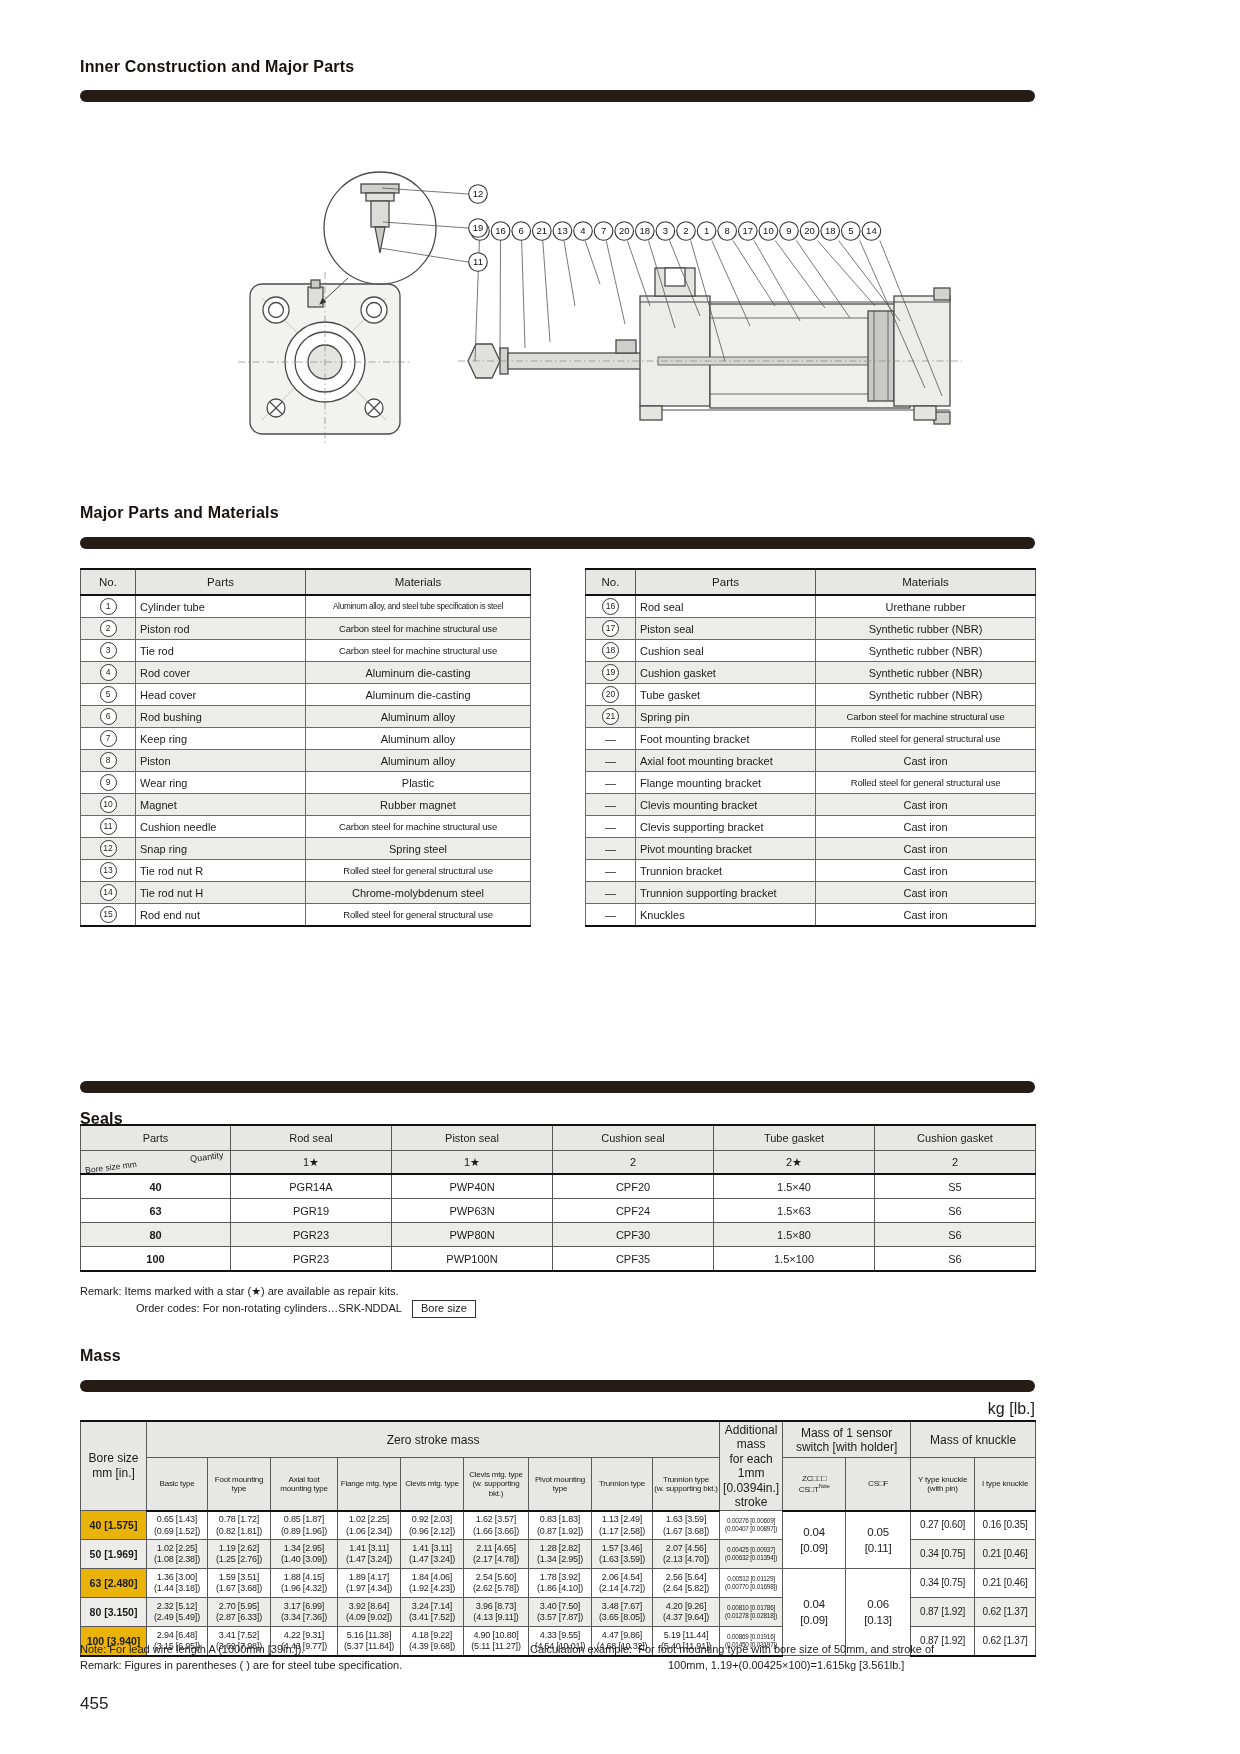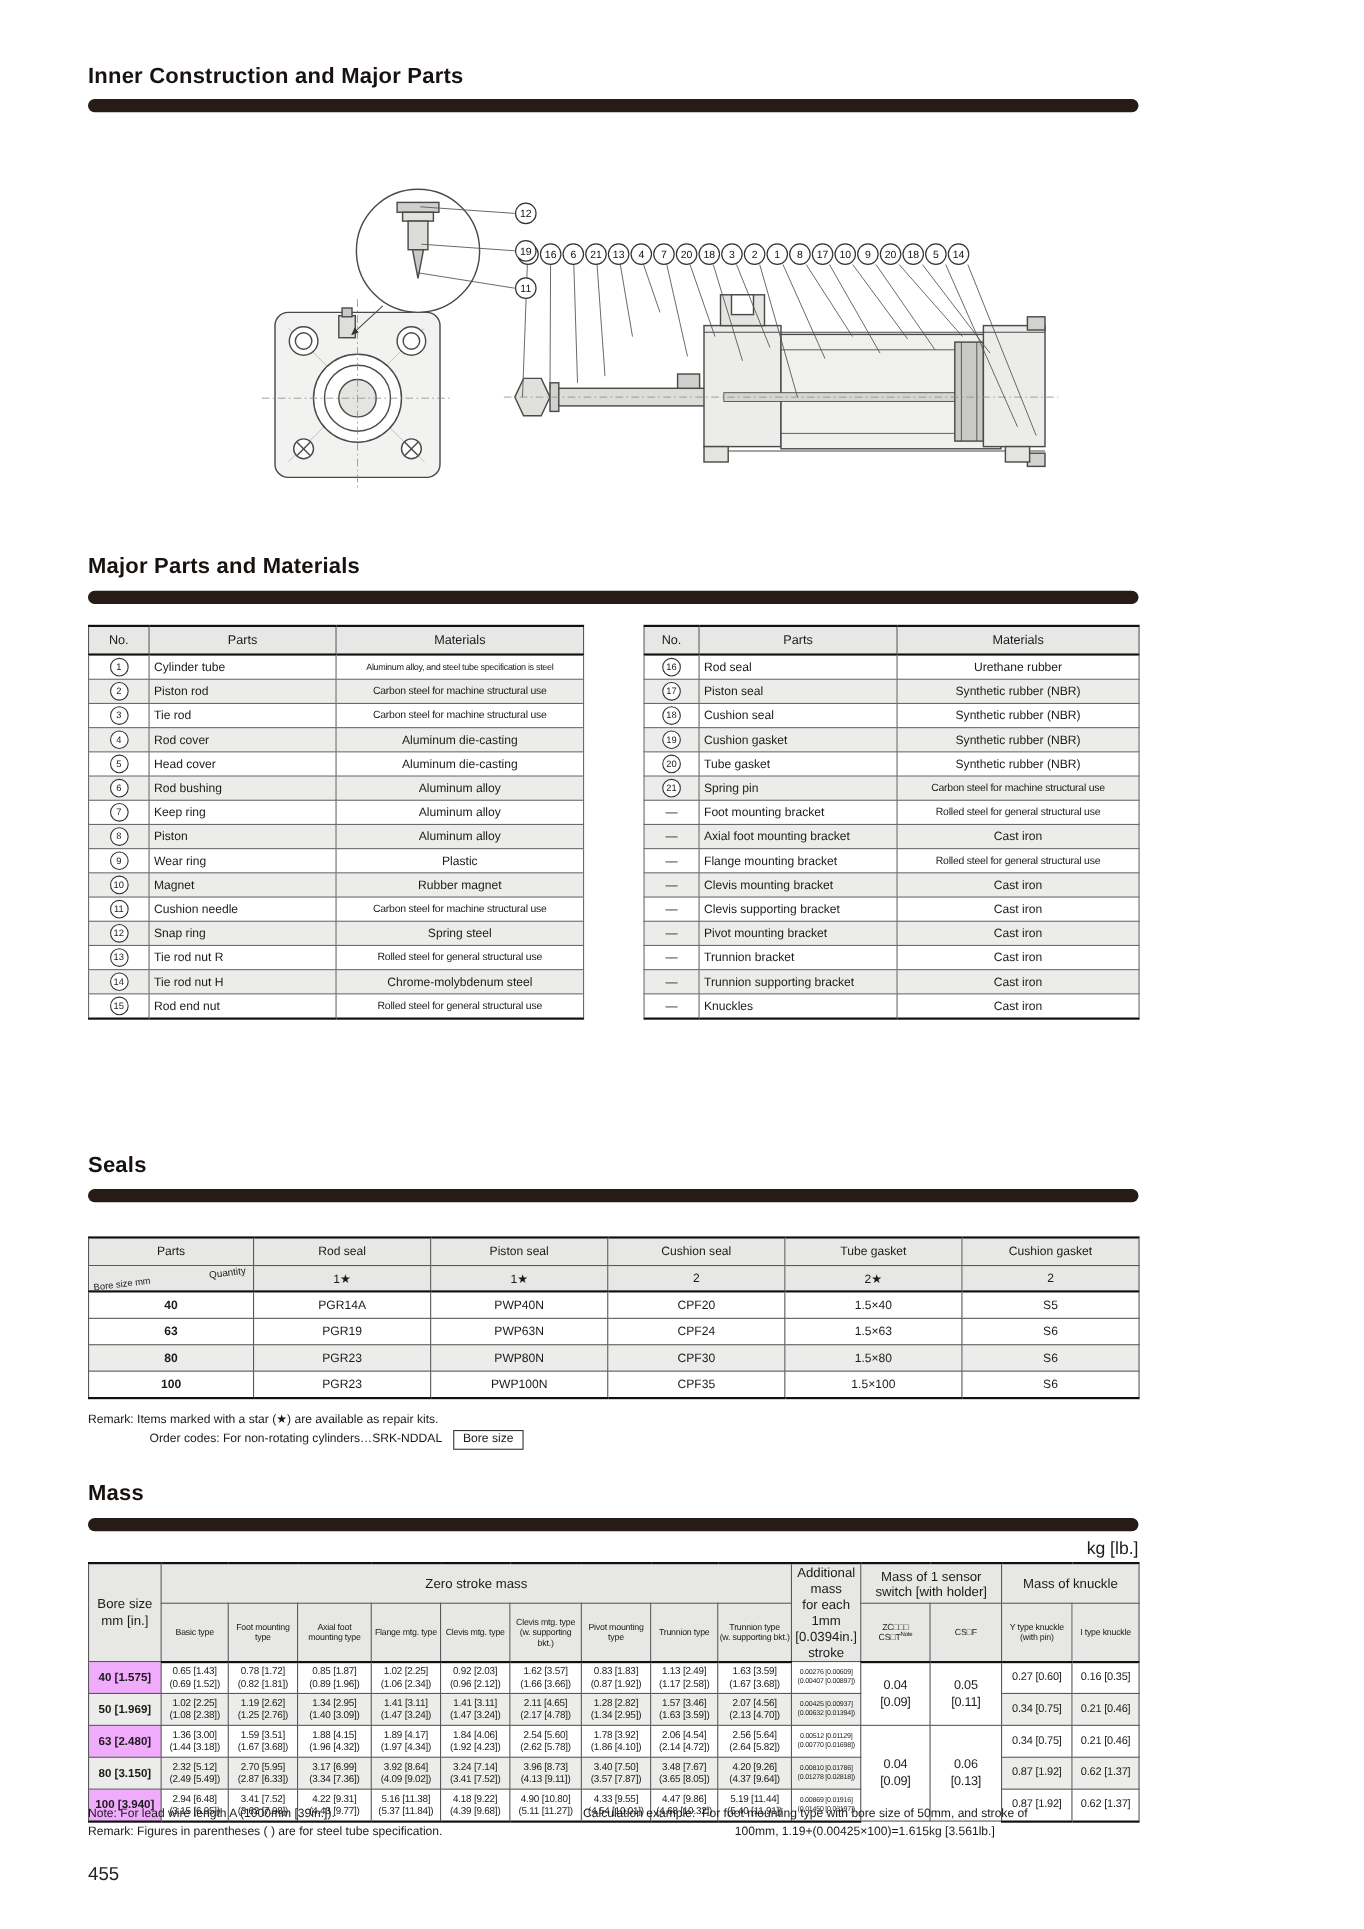--- a/index.html
+++ b/index.html
@@ -1,18 +1,18 @@
 <!DOCTYPE html>
 <html><head>
 <meta charset="utf-8">
 <style>
   html,body{margin:0;padding:0;background:#ffffff;}
   .page{position:relative;width:1240px;height:1754px;background:#fff;
         font-family:"Liberation Sans", sans-serif;color:#1b1b1b;overflow:hidden;}
-  .sec-title{position:absolute;left:80px;font-size:20px;font-weight:bold;color:#17120f;letter-spacing:.2px;}
+  .sec-title{position:absolute;left:80px;font-size:16px;font-weight:bold;color:#17120f;letter-spacing:.2px;}
   .bar{position:absolute;left:80px;width:955px;height:12px;background:#261b16;border-radius:6px;}
   
   table{border-collapse:collapse;table-layout:fixed;}
   th,td{overflow:hidden;}
   
   .ptable{position:absolute;width:450px;font-size:11px;border-radius:16px;}
   .ptable th{background:#e7e7e5;border:1px solid #595959;border-top:2.5px solid #111;
              border-bottom:2px solid #111;font-weight:normal;height:22px;font-size:11.5px;}
   .ptable td{border:1px solid #6a6a6a;height:21px;padding:0 4px;}
   .ptable tr.alt td{background:#ececea;}
@@ -42,21 +42,21 @@
   .mtable thead th{background:#e7e7e5;font-weight:normal;}
   .mtable thead tr.h1 th{border-top:2.5px solid #111;height:22px;font-size:12px;}
   .mtable thead tr.h2 th{height:42px;font-size:8px;line-height:1.15;border-bottom:2px solid #111;letter-spacing:-.2px;}
   .mtable th.boreh{font-size:12px;line-height:1.3;}
   .mtable th.addh{font-size:8px;line-height:1.2;}
   .mtable th.sensh{font-size:9px;}
   .mtable th.knuckh{font-size:12px;}
   .mtable th.zch{font-size:9.5px;}  .mtable th.zch sup{font-size:5.5px;}
   .mtable th.csfh{font-size:11px;}
   .mtable tbody tr{height:29px;}
-  .mtable tbody th.bore{font-weight:bold;font-size:10.5px;background:#f0abfc;}
+  .mtable tbody th.bore{font-weight:bold;font-size:10.5px;background:#eab308;}
   .mtable tbody td{font-size:9px;line-height:1.25;letter-spacing:-.2px;}
   .mtable tbody td.add{font-size:6.4px;letter-spacing:-.2px;}
   .mtable tbody td.sens{font-size:11.5px;line-height:1.4;background:#fff;}
   .mtable tbody td.kn{font-size:10px;}
   .mtable tbody tr.alt th.bore,.mtable tbody tr.alt td:not(.sens){background:#ececea;}
   .mtable tbody tr:last-child td,.mtable tbody tr:last-child th{border-bottom:2.5px solid #111;}
   
   .note{position:absolute;font-size:11px;line-height:1.45;}
   .orderbox{display:inline-block;border:1px solid #333;padding:0 8px;margin-left:10px;}
   .kg{position:absolute;font-size:16px;}
@@ -434,21 +434,21 @@
           <td class="mat">Cast iron</td>
         </tr>
         <tr>
           <td class="cno">—</td>
           <td>Knuckles</td>
           <td class="mat">Cast iron</td>
         </tr>
       </tbody>
   </table>
 
-  <div class="sec-title" style="top:1048px;">Seals</div>
+  <div class="sec-title" style="top:1110px;text-decoration:underline;">Seals</div>
   <div class="bar" style="top:1081px;"></div>
 
   <table class="stable" style="top:1124px;">
     <colgroup>
         <col style="width:150px">
         <col style="width:161px">
         <col style="width:161px">
         <col style="width:161px">
         <col style="width:161px">
         <col style="width:161px">

